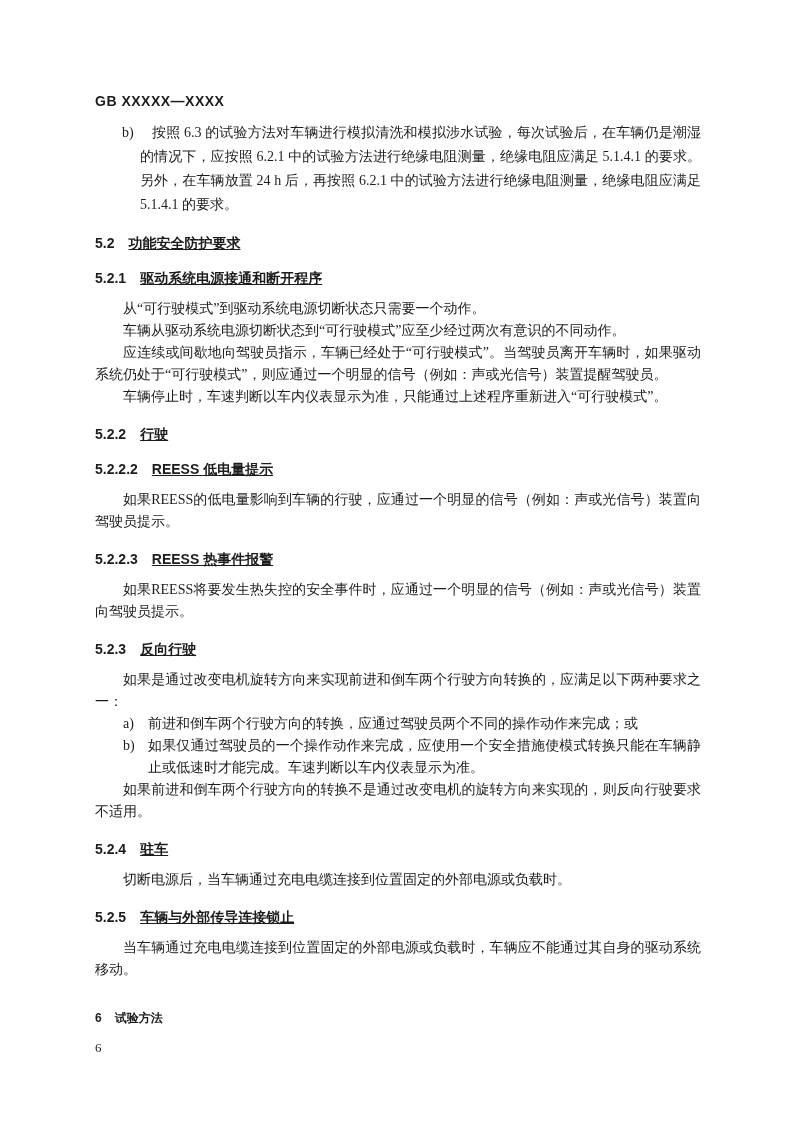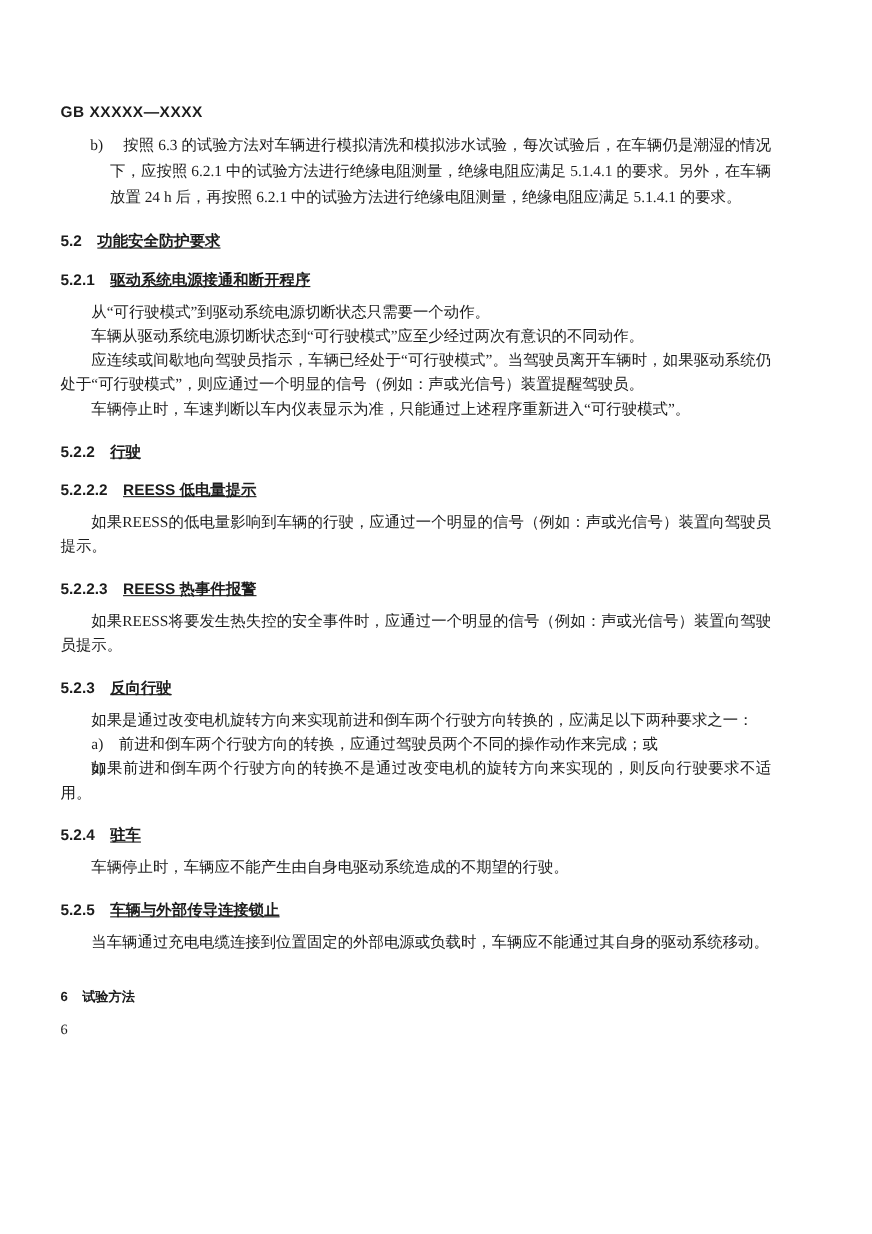--- a/index.html
+++ b/index.html
@@ -7,21 +7,21 @@
     padding: 0;
     background: #ffffff;
   }
   .page {
     position: relative;
     width: 793px;
     height: 1122px;
     margin: 0 auto;
     background: #ffffff;
     box-sizing: border-box;
-    padding: 93px 92px 0 55px;
+    padding: 93px 92px 0 95px;
     color: #1c1c1c;
     font-family: "Liberation Serif", "DejaVu Serif", serif;
     font-size: 14px;
     overflow: hidden;
   }
   .doc-header {
     font-family: "Liberation Sans", "DejaVu Sans", sans-serif;
     font-weight: 700;
     font-size: 14px;
     line-height: 16px;
@@ -132,30 +132,30 @@
     <span class="num">5.2.3</span><span>反向行驶</span>
   </div>
 
   <p class="body-p">如果是通过改变电机旋转方向来实现前进和倒车两个行驶方向转换的，应满足以下两种要求之一：</p>
 
   <div class="list2">
     <span class="lbl2">a)</span><span>前进和倒车两个行驶方向的转换，应通过驾驶员两个不同的操作动作来完成；或</span>
   </div>
 
   <div class="list2">
-    <span class="lbl2">b)</span>
+    <span class="lbl2">b)</span><span>如果仅通过驾驶员的一个操作动作来完成，应使用一个安全措施使模式转换只能在车辆静止或低速时才能完成。车速判断以车内仪表显示为准。</span>
   </div>
 
   <p class="body-p">如果前进和倒车两个行驶方向的转换不是通过改变电机的旋转方向来实现的，则反向行驶要求不适用。</p>
 
   <div class="h2">
     <span class="num">5.2.4</span><span>驻车</span>
   </div>
 
-  <p class="body-p">车辆停止时，车辆应不能产生由自身电驱动系统造成的不期望的行驶。</p>
+  <p class="body-p">切断电源后，当车辆通过充电电缆连接到位置固定的外部电源或负载时。</p>
 
   <div class="h2">
     <span class="num">5.2.5</span><span>车辆与外部传导连接锁止</span>
   </div>
 
   <p class="body-p">当车辆通过充电电缆连接到位置固定的外部电源或负载时，车辆应不能通过其自身的驱动系统移动。</p>
 
   <div class="h1">
     <span class="num">6</span><span>试验方法</span>
   </div>

